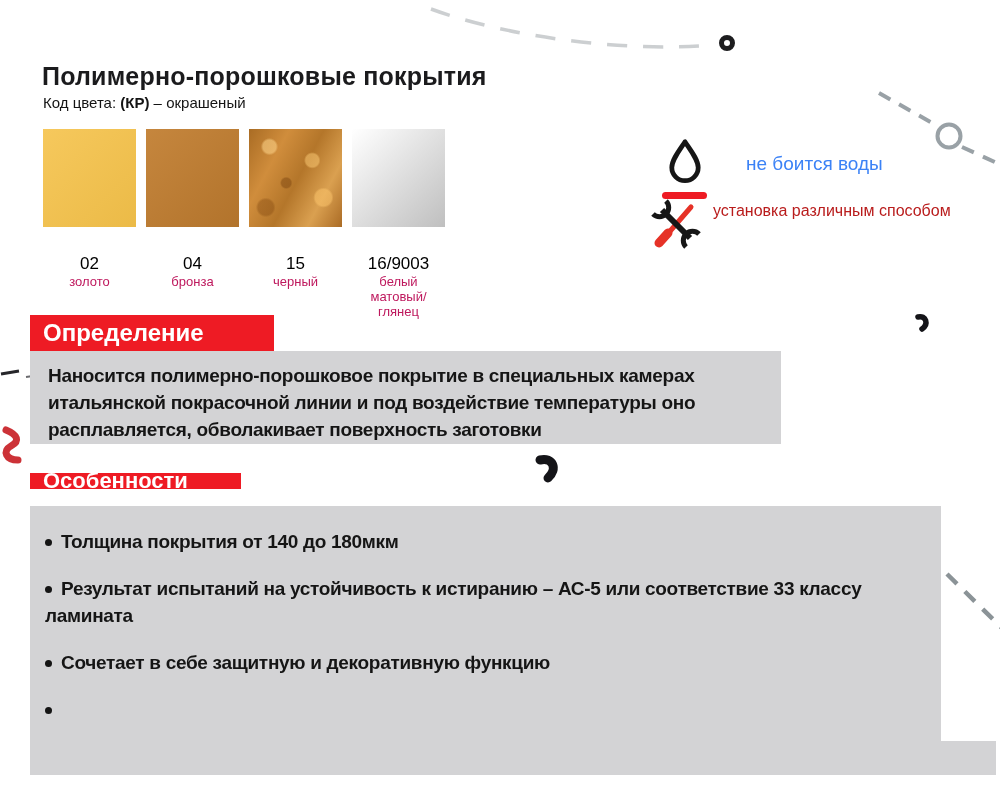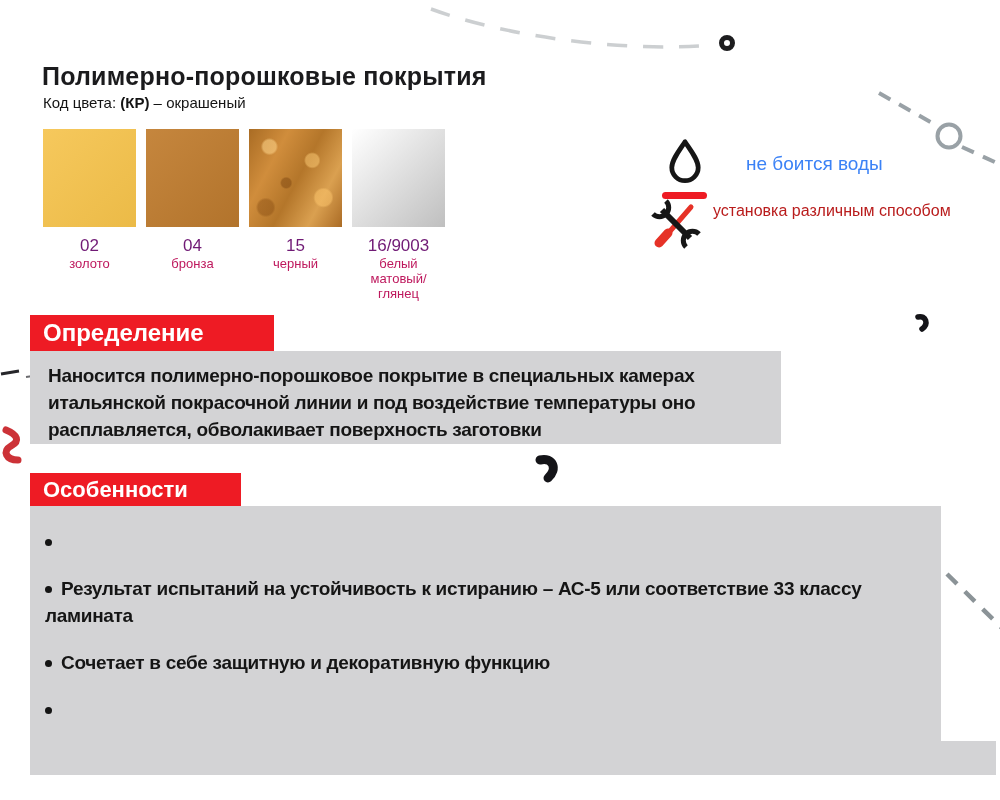--- a/index.html
+++ b/index.html
@@ -25,37 +25,37 @@
     background-image:
       radial-gradient(circle at 22% 18%,rgba(255,214,140,.55) 0 6%,transparent 8%),
       radial-gradient(circle at 68% 32%,rgba(255,206,120,.5) 0 7%,transparent 9%),
       radial-gradient(circle at 40% 55%,rgba(120,66,14,.45) 0 6%,transparent 8%),
       radial-gradient(circle at 80% 70%,rgba(255,200,110,.5) 0 8%,transparent 10%),
       radial-gradient(circle at 18% 80%,rgba(130,72,16,.4) 0 7%,transparent 9%),
       linear-gradient(118deg,#a96c24 0%,#d08d3c 28%,#b4762a 52%,#daa050 76%,#aa6b25 100%);
   }
   .swatch:nth-child(4) .chip{background-image:linear-gradient(135deg,rgba(255,255,255,.05),rgba(0,0,0,.25));}
   .swatch:nth-child(5) .chip{border:1px solid #9aa0a4;}
-  .swatch-code{margin-top:9px;font-size:17px;color:#701a75;}
+  .swatch-code{margin-top:27px;font-size:17px;color:#000000;}
   .swatch-name{margin-top:1px;font-size:13px;line-height:1.1;color:#be185d;}
 
   
   .perk-drop{position:absolute;left:662px;top:138px;width:46px;text-align:center;}
   .perk-drop-bar{width:45px;height:7px;border-radius:3.5px;background:#ee1b24;margin-top:2px;}
   .perk-label-1{position:absolute;left:746px;top:153px;font-size:19px;color:#3b82f6;}
   .perk-tools{position:absolute;left:651px;top:199px;}
   .perk-label-2{position:absolute;left:713px;top:201px;width:250px;font-size:16px;line-height:1.22;color:#b91c1c;}
 
   
   .red-head{
     position:absolute;left:30px;background:#ee1b24;color:#ffffff;font-weight:700;
     display:flex;align-items:center;padding-left:13px;box-sizing:border-box;
   }
   .def-head{top:315px;width:244px;height:36px;font-size:24px;}
-  .feat-head{top:473px;width:211px;height:33px;font-size:22px;}
+  .feat-head{top:473px;width:211px;height:16px;font-size:22px;}
 
   
   .gray-panel{position:absolute;left:30px;background:#d3d3d5;box-sizing:border-box;color:#151515;}
   .def-body{top:351px;width:751px;height:93px;padding:11px 16px 0 18px;font-size:19px;font-weight:700;letter-spacing:-.3px;line-height:1.43;}
   .feat-body{top:506px;width:911px;height:269px;padding:23px 24px 0 15px;}
   .feat-extension{position:absolute;left:600px;top:741px;width:396px;height:34px;background:#d3d3d5;}
   .bullet-item{margin:0 0 20px 0;font-size:19px;font-weight:700;letter-spacing:-.3px;line-height:1.42;color:#151515;}
   .bullet-dot{display:inline-block;width:7px;height:7px;border-radius:50%;background:#141414;margin-right:9px;vertical-align:2px;}
 </style>
 </head>
@@ -122,19 +122,19 @@
     </svg>
   </div>
   <div class="perk-label-2">установка различным способом</div>
 
   <div class="red-head def-head">Определение</div>
   <div class="gray-panel def-body">Наносится полимерно-порошковое покрытие в специальных камерах итальянской покрасочной линии и под воздействие температуры оно расплавляется, обволакивает поверхность заготовки</div>
 
   <div class="feat-extension"></div>
   <div class="red-head feat-head">Особенности</div>
   <div class="gray-panel feat-body">
-    <div class="bullet-item"><span class="bullet-dot"></span></div>
+    <div class="bullet-item"><span class="bullet-dot"></span><span>Толщина покрытия от 140 до 180мкм</span></div>
     <div class="bullet-item"><span class="bullet-dot"></span><span>Результат испытаний на устойчивость к истиранию – АС-5 или соответствие 33 классу ламината</span></div>
     <div class="bullet-item"><span class="bullet-dot"></span><span>Сочетает в себе защитную и декоративную функцию</span></div>
     <div class="bullet-item"><span class="bullet-dot"></span></div>
   </div>
 
 </div>
 
 </body></html>

